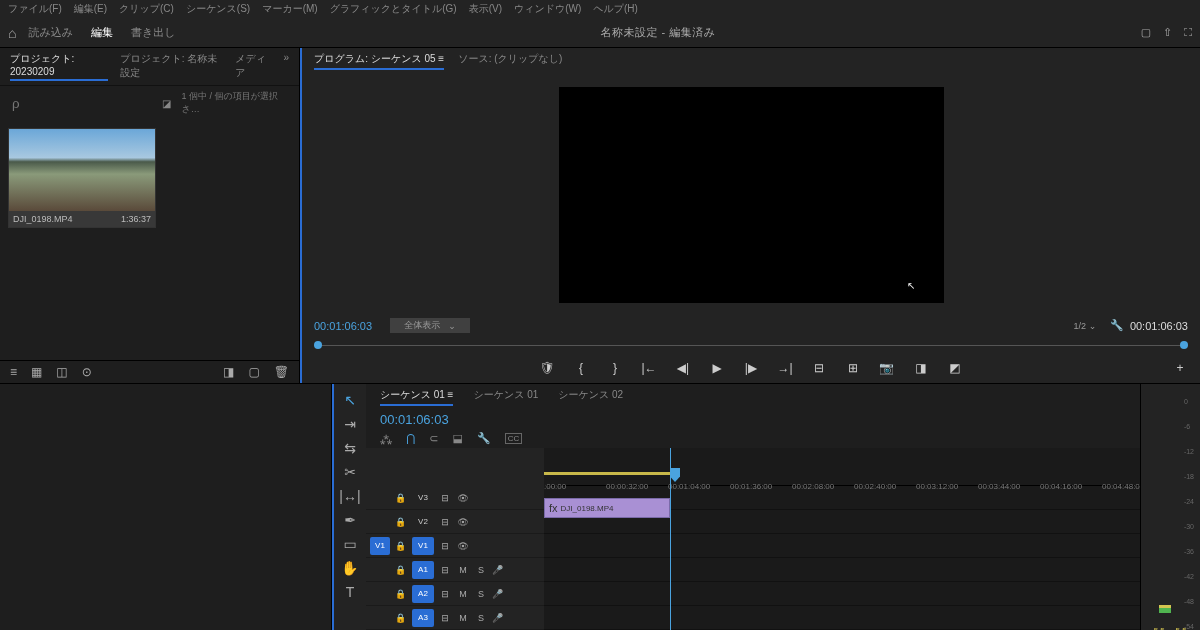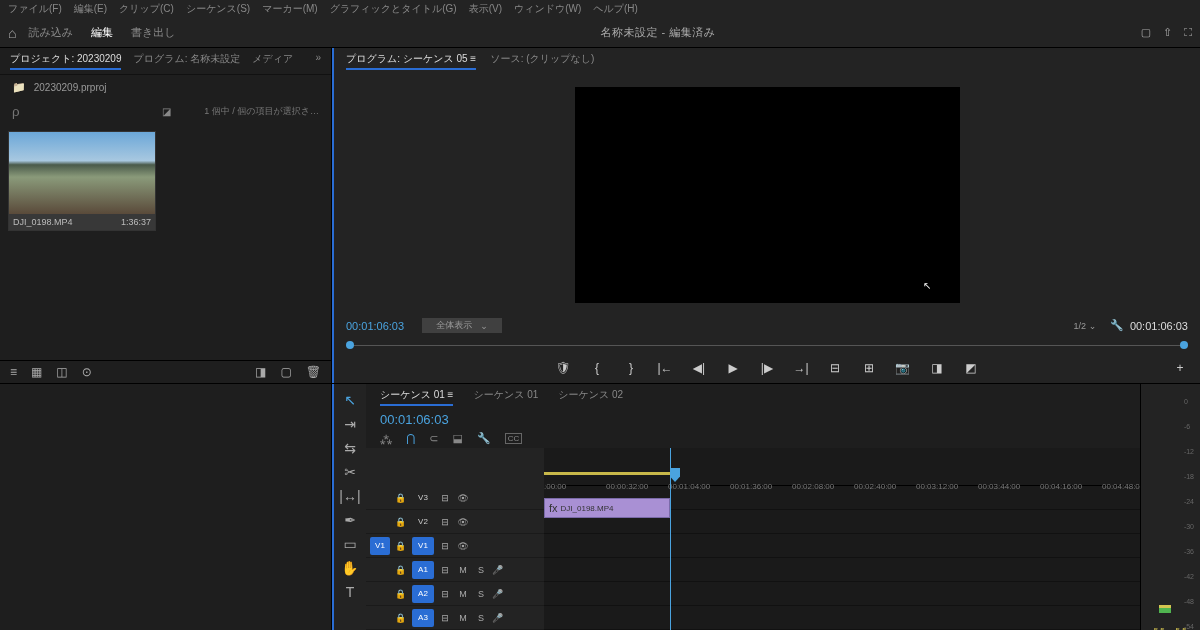--- a/index.html
+++ b/index.html
@@ -7,21 +7,21 @@
 .menubar { display: flex; gap: 12px; padding: 2px 8px; background: #232323; font-size: 10px; color: #888; }
 .menubar span { cursor: pointer; }
 .topbar { display: flex; align-items: center; background: #232323; height: 30px; padding: 0 8px; border-bottom: 1px solid #000; }
 .topbar .home { color: #aaa; margin-right: 12px; font-size: 14px; }
 .topbar .modes { display: flex; gap: 18px; font-size: 11px; }
 .topbar .mode { color: #888; cursor: pointer; }
 .topbar .mode.active { color: #fff; }
 .topbar .title { flex: 1; text-align: center; color: #aaa; font-size: 11px; letter-spacing: 0.5px; }
 .topbar .right-icons { display: flex; gap: 12px; color: #aaa; }
 .main { display: flex; height: 335px; }
-.project-panel { width: 332px; background: #1e1e1e; display: flex; flex-direction: column; border-right: 1px solid #000; }
+.project-panel { width: 300px; background: #1e1e1e; display: flex; flex-direction: column; border-right: 1px solid #000; }
 .project-tabs { display: flex; gap: 12px; padding: 4px 10px; font-size: 10px; color: #888; border-bottom: 1px solid #111; }
 .project-tabs .tab { cursor: pointer; }
 .project-tabs .tab.active { color: #ddd; border-bottom: 2px solid #2a6dd4; padding-bottom: 2px; }
 .project-path { display: flex; align-items: center; padding: 6px 12px; font-size: 10px; color: #999; gap: 8px; }
 .folder-icon::before { content: "📁"; font-size: 11px; filter: grayscale(0.7); }
 .search-row { display: flex; align-items: center; padding: 4px 12px; gap: 10px; font-size: 10px; }
 .search-row input { background: transparent; border: none; color: #aaa; width: 140px; outline: none; }
 .search-row .info { color: #777; font-size: 9px; margin-left: auto; }
 .search-row .cam { color: #888; }
 .bins { flex: 1; padding: 8px; display: flex; align-items: flex-start; }
@@ -119,27 +119,23 @@
     <span>▢</span>
     <span>⇧</span>
     <span>⛶</span>
   </div>
 </div>
 
 <div class="main">
   <div class="project-panel">
     <div class="project-tabs">
       <span class="tab active">プロジェクト: 20230209</span>
-      <span class="tab">プログラム: 名称未設定</span>
+      <span class="tab">プロジェクト: 名称未設定</span>
       <span class="tab">メディア</span>
       <span style="margin-left:auto">»</span>
-    </div>
-    <div class="project-path">
-      <span class="folder-icon"></span>
-      <span>20230209.prproj</span>
     </div>
     <div class="search-row">
       <input placeholder="ρ" style="">
       <span class="cam">◪</span>
       <span class="info">1 個中 / 個の項目が選択さ…</span>
     </div>
     <div class="bins">
       <div class="thumb">
         <div class="img"></div>
         <div class="meta">

